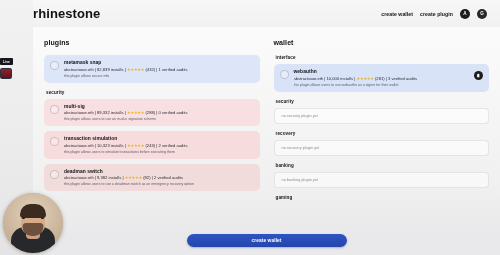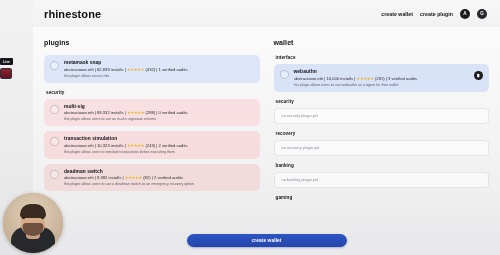--- a/index.html
+++ b/index.html
@@ -15,22 +15,22 @@
     background: linear-gradient(180deg,#f2f2f3 0%, #ececed 55%, #e4e4e6 100%);
   }
 
   
   .topbar {
     position: absolute; top: 0; left: 33px; right: 0; height: 27px;
     display: flex; align-items: center;
     background: linear-gradient(180deg,#f7f7f8,#f1f1f2);
   }
   .brand {
-    font-size: 11px; font-weight: 700; color: #111;
-    letter-spacing: .1px; margin-left: 11px;
+    font-size: 13px; font-weight: 700; color: #111;
+    letter-spacing: .1px; 
   }
   .topbar-right {
     margin-left: auto; display: flex; align-items: center;
     gap: 7px; padding-right: 13px;
   }
   .top-link {
     font-size: 5.2px; font-weight: 700; color: #15151a;
     letter-spacing: .05px; cursor: pointer;
   }
   .avatar-btn {

